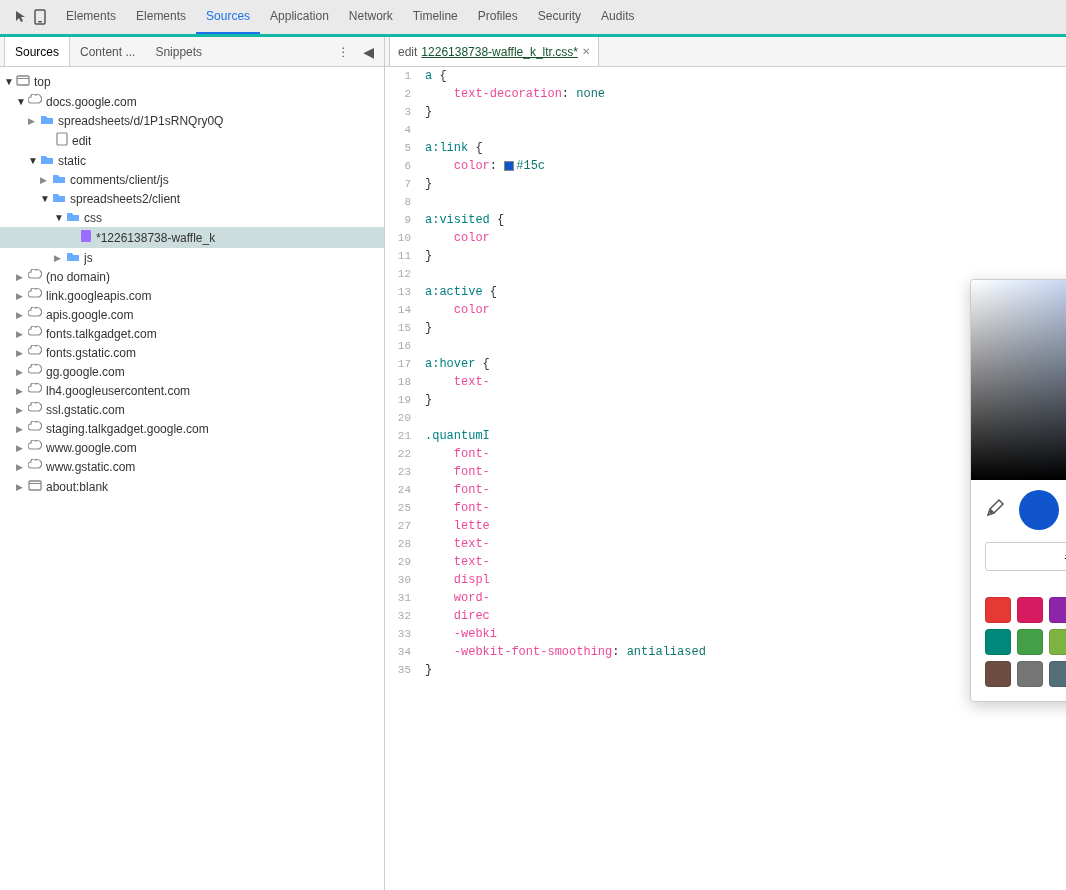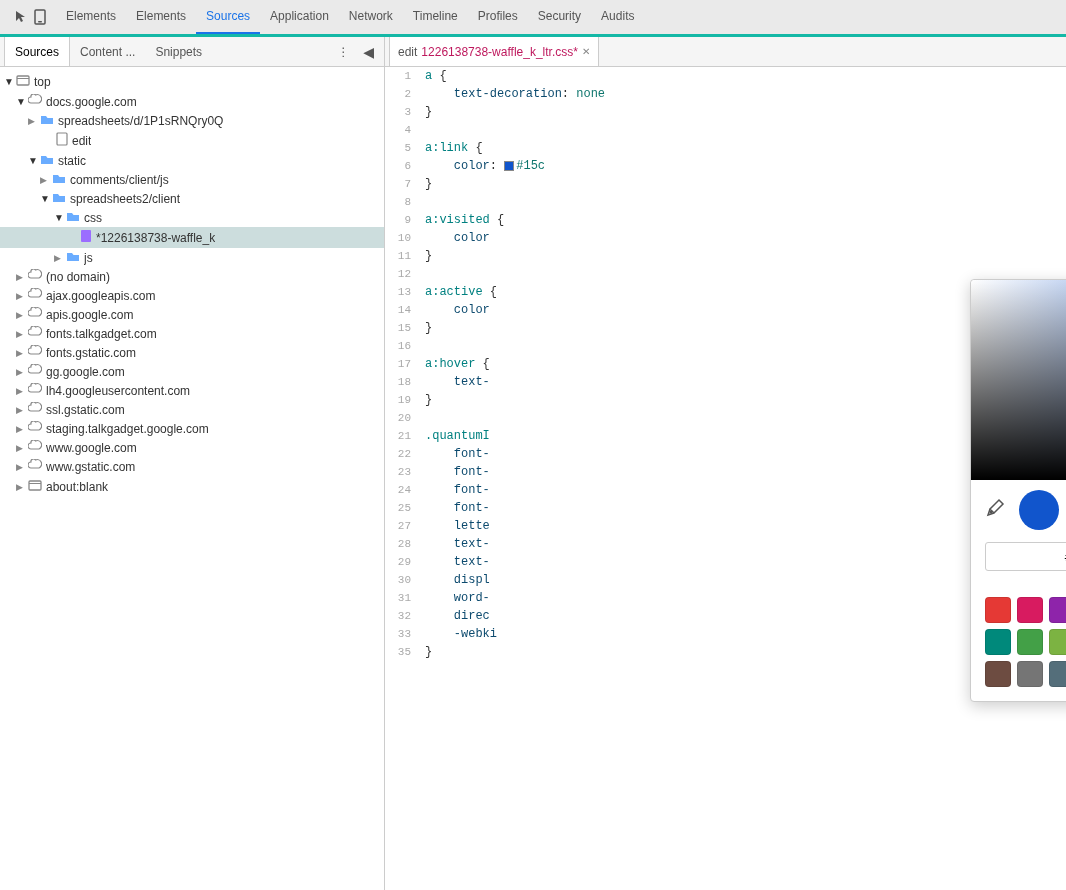--- a/index.html
+++ b/index.html
@@ -140,21 +140,21 @@
       cursor: pointer;
       gap: 4px;
     }
     .editor-tab.active {
       background: #fff;
       color: #000;
       border-left: 1px solid #ccc;
       border-right: 1px solid #ccc;
     }
     .editor-tab-name { color: #555; }
-    .editor-tab-file { color: #be185d; font-weight: 500; }
+    .editor-tab-file { color: #14532d; font-weight: 500; text-decoration: underline; }
     .close-btn { color: #888; font-size: 10px; cursor: pointer; }
 
     
     .code-editor {
       flex: 1;
       overflow-y: auto;
       overflow-x: hidden;
       font-family: 'Menlo', 'Courier New', monospace;
       font-size: 12px;
       line-height: 18px;
@@ -168,21 +168,21 @@
       width: 36px;
       min-width: 36px;
       text-align: right;
       padding-right: 10px;
       color: #aaa;
       user-select: none;
       font-size: 11px;
     }
     .code-content { flex: 1; padding-left: 4px; white-space: pre; }
     .c-tag { color: #008080; }
-    .c-prop { color: #0c4a6e; }
+    .c-prop { color: #ec4899; }
     .c-val { color: #0f766e; }
 
     
     .color-picker-popup {
       position: absolute;
       top: 242px;
       left: 585px;
       width: 410px;
       background: #fff;
       border: 1px solid #ccc;
@@ -428,21 +428,21 @@
         <span class="label">(no domain)</span>
       </div>
 
       <div class="tree-item" style="padding-left:16px;">
         <span class="arrow" style="color:#888;font-size:9px;">▶</span>
         <span class="icon" style="margin-right:4px;">
           <svg width="14" height="12" viewBox="0 0 14 12">
               <path d="M11 9H3a3 3 0 010-6 2.5 2.5 0 014.5-2A3 3 0 0111 9z" fill="none" stroke="#888" stroke-width="1.2"></path>
             </svg>
         </span>
-        <span class="label">ajax.googleapis.com</span>
+        <span class="label">link.googleapis.com</span>
       </div>
 
       <div class="tree-item" style="padding-left:16px;">
         <span class="arrow" style="color:#888;font-size:9px;">▶</span>
         <span class="icon" style="margin-right:4px;">
           <svg width="14" height="12" viewBox="0 0 14 12">
               <path d="M11 9H3a3 3 0 010-6 2.5 2.5 0 014.5-2A3 3 0 0111 9z" fill="none" stroke="#888" stroke-width="1.2"></path>
             </svg>
         </span>
         <span class="label">apis.google.com</span>
@@ -674,20 +674,24 @@
           <span class="line-num">31</span>
           <span class="code-content">    <span class="c-prop">word-</span></span>
         </div>
       <div class="code-line">
           <span class="line-num">32</span>
           <span class="code-content">    <span class="c-prop">direc</span></span>
         </div>
       <div class="code-line">
           <span class="line-num">33</span>
           <span class="code-content">    <span class="c-prop">-webki</span></span>
+        </div>
+      <div class="code-line">
+          <span class="line-num">34</span>
+          <span class="code-content">    <span class="c-prop">-webkit-font-smoothing</span>: <span class="c-val">antialiased</span></span>
         </div>
       <div class="code-line">
           <span class="line-num">35</span>
           <span class="code-content">}</span>
         </div>
 
     </div>
 
     <div class="color-picker-popup">
 

